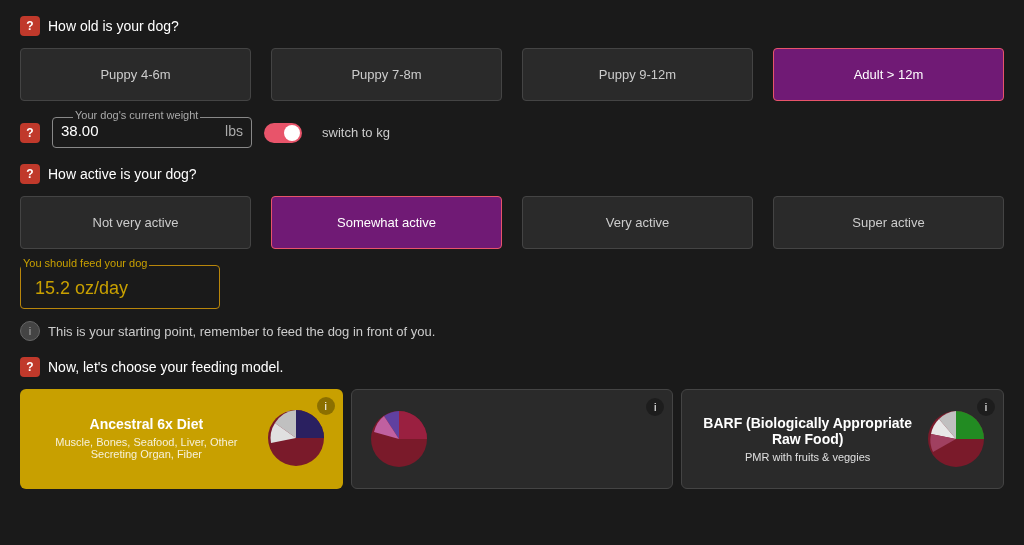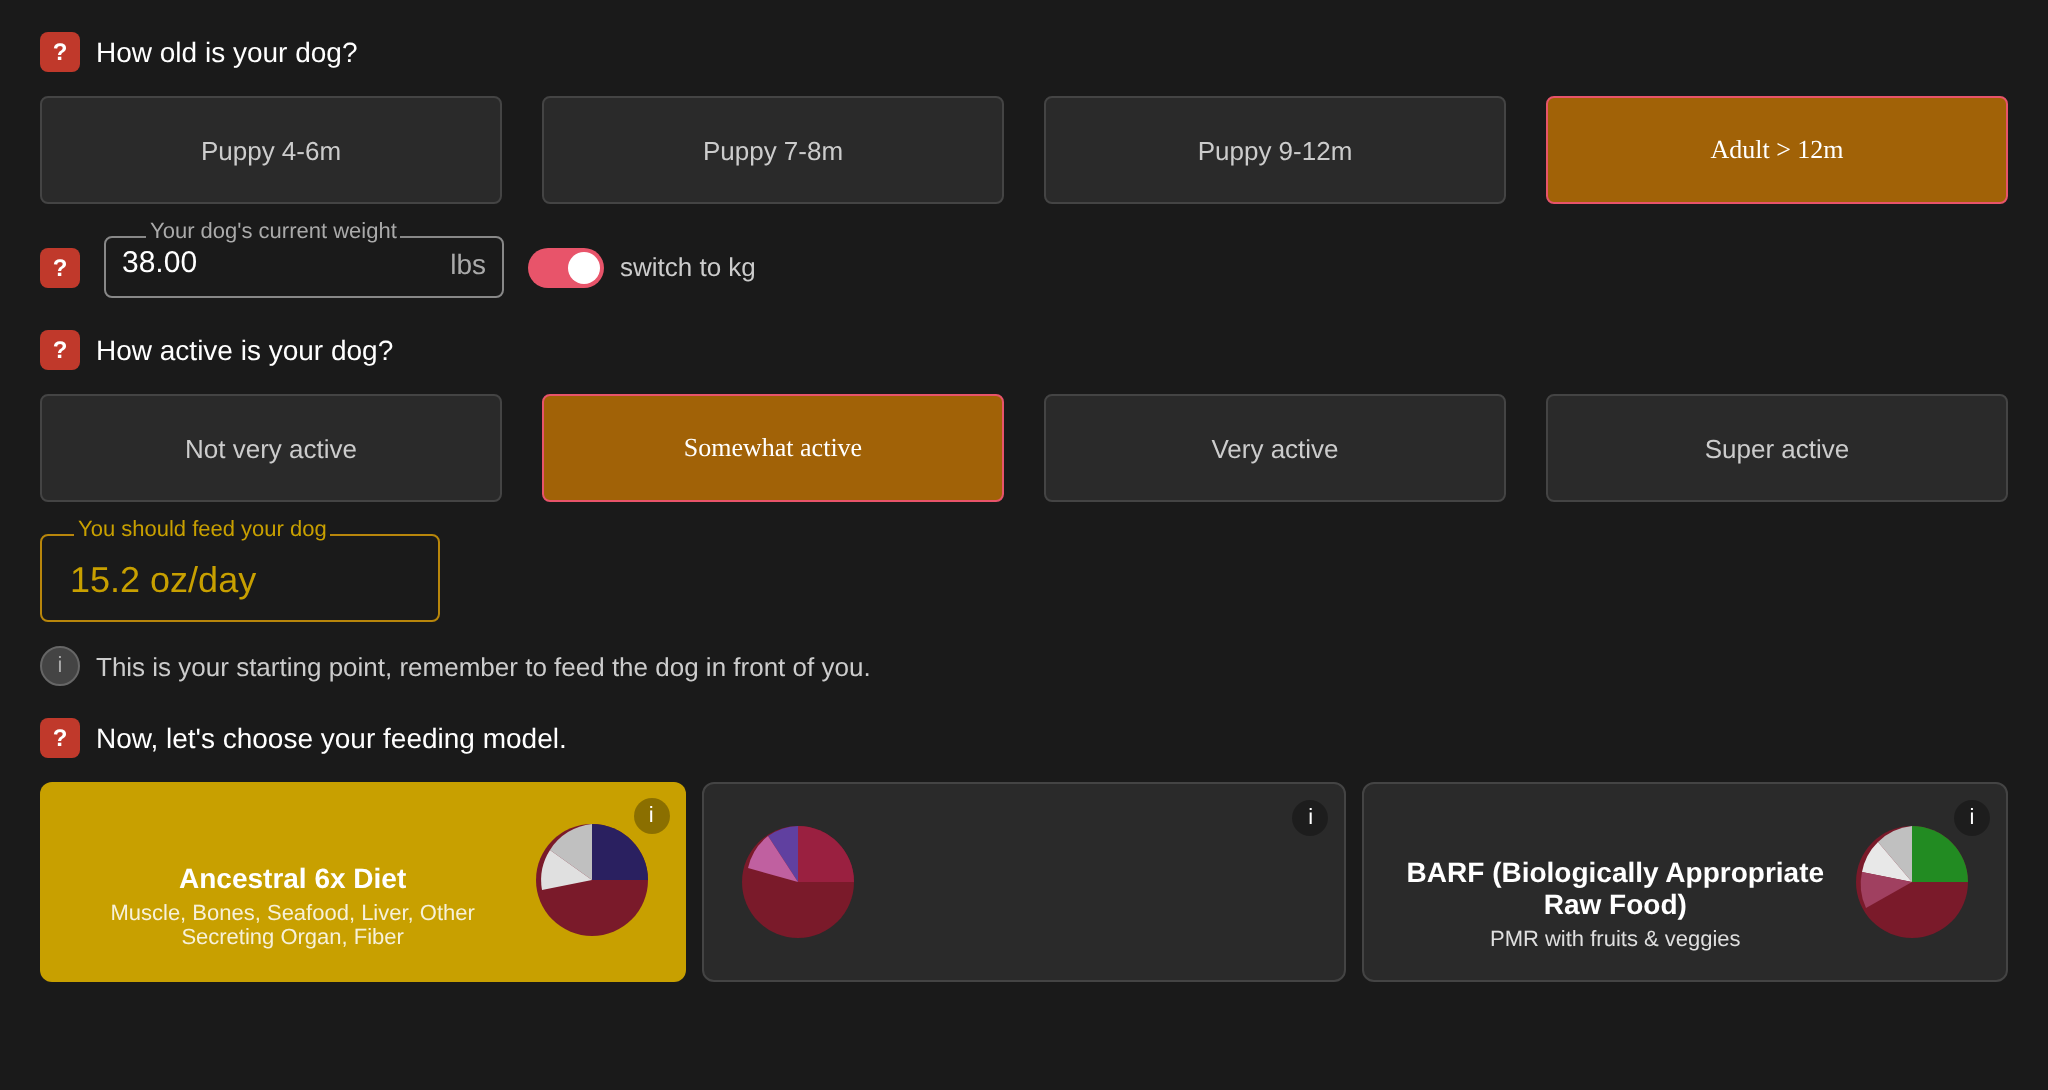--- a/index.html
+++ b/index.html
@@ -60,24 +60,23 @@
       background: #2a2a2a;
       border: 1px solid #444;
       color: #ccc;
       padding: 18px 10px;
       text-align: center;
       font-size: 13px;
       cursor: pointer;
       border-radius: 4px;
     }
     .btn-option.active {
-      background: #a16207;
+      background: #701a75;
       border-color: #e8546a;
       color: #fff;
-      font-family: Liberation Serif, serif;
     }
     
     .weight-section {
       display: flex;
       align-items: center;
       gap: 12px;
       margin-bottom: 16px;
     }
     .weight-field-wrap {
       position: relative;
@@ -108,21 +107,21 @@
       outline: none;
       width: 130px;
     }
     .weight-unit {
       color: #aaa;
       font-size: 14px;
     }
     .toggle-label {
       display: flex;
       align-items: center;
-      gap: 8px;
+      gap: 20px;
       font-size: 13px;
       color: #ccc;
     }
     
     .toggle {
       width: 38px;
       height: 20px;
       background: #e8546a;
       border-radius: 10px;
       position: relative;
@@ -149,21 +148,21 @@
       border-radius: 4px;
       padding: 8px 14px;
       display: inline-block;
       margin-bottom: 12px;
       position: relative;
       min-width: 200px;
     }
     .result-box-label {
       position: absolute;
       top: -9px;
-      left: 16px;
+      left: 0;
       background: #1a1a1a;
       font-size: 11px;
       color: #c8a000;
       padding: 0 2px;
     }
     .result-value {
       font-size: 22px;
       font-weight: bold;
       color: #c8a000;
     }
@@ -205,21 +204,21 @@
     .diet-card.pmr {
       background: #2a2a2a;
       border: 1px solid #444;
     }
     .diet-card.barf {
       background: #2a2a2a;
       border: 1px solid #444;
     }
     .diet-card-inner {
       display: flex;
-      align-items: flex-end;
+      align-items: center;
       justify-content: space-between;
       width: 100%;
     }
     .diet-card-text {
       flex: 1;
       text-align: center;
     }
     .diet-name {
       font-weight: bold;
       font-size: 14px;

